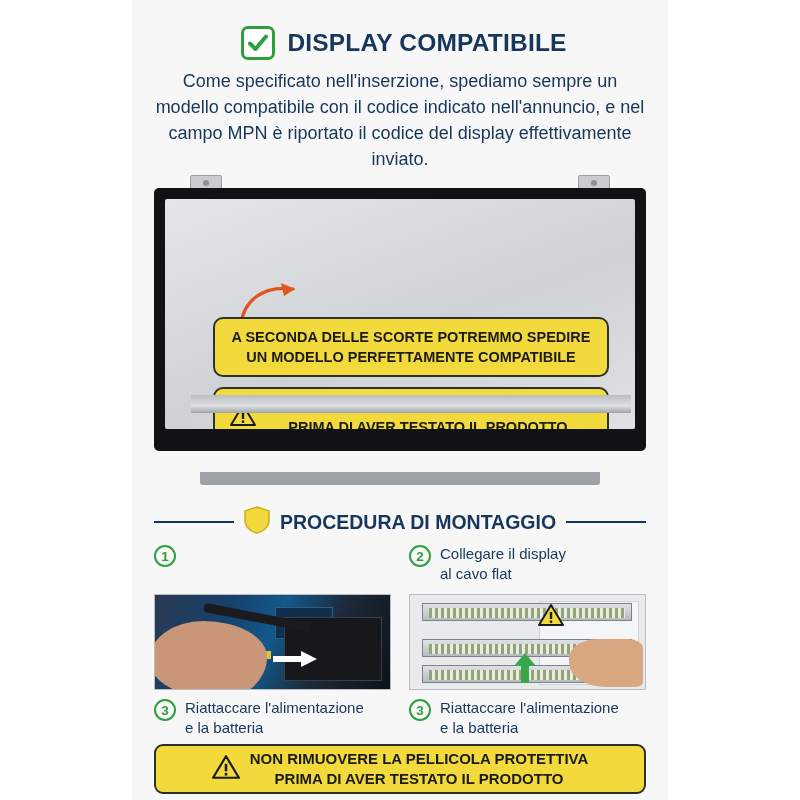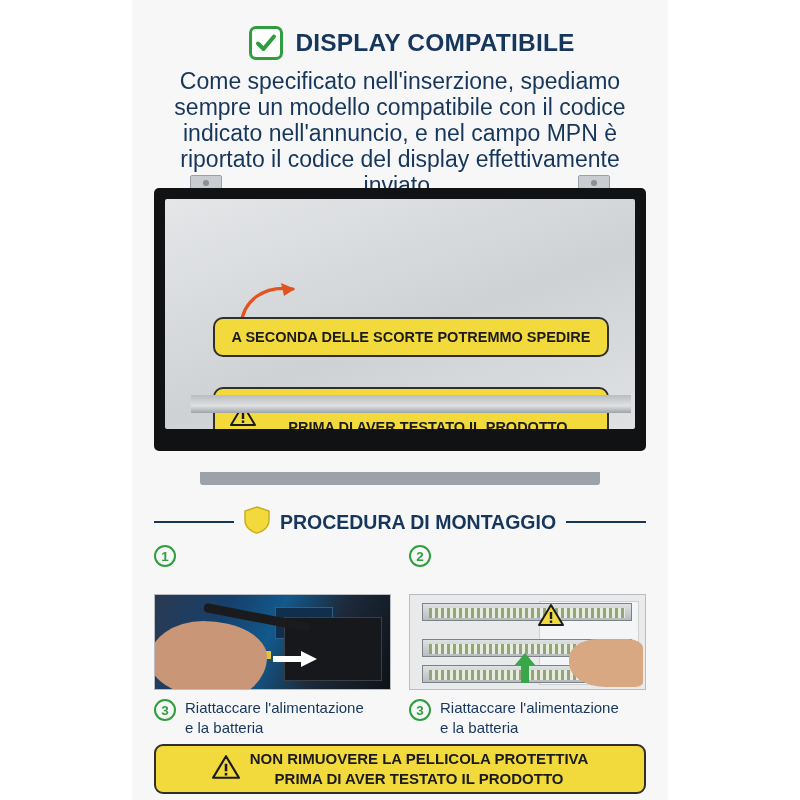--- a/index.html
+++ b/index.html
@@ -26,21 +26,21 @@
     top: 0px;
     width: 536px;
     height: 800px;
     background: #f7f7f7;
     box-sizing: border-box;
   }
 
   
   .header-row {
     position: absolute;
-    left: 12px;
+    left: 4px;
     top: 26px;
     width: 536px;
     display: flex;
     align-items: center;
     justify-content: center;
     gap: 12px;
   }
   .check-badge {
     width: 34px;
     height: 34px;
@@ -60,21 +60,21 @@
     letter-spacing: 0.2px;
     white-space: nowrap;
   }
 
   .intro {
     position: absolute;
     left: 20px;
     top: 68px;
     width: 496px;
     text-align: center;
-    font-size: 23px;
+    font-size: 18px;
     line-height: 26px;
     color: #16365c;
   }
 
   
   .panel-wrap {
     position: absolute;
     left: 22px;
     top: 175px;
     width: 492px;
@@ -409,20 +409,21 @@
 
           <div class="arrow-swoosh">
             <svg width="70" height="50" viewBox="0 0 70 50" aria-hidden="true">
               <path d="M4 46 C6 22, 26 6, 56 10" fill="none" stroke="#e2541f" stroke-width="3.2" stroke-linecap="round"></path>
               <path d="M58 10 L44 4 L47 17 Z" fill="#e2541f"></path>
             </svg>
           </div>
 
           <div class="callout callout-1">
             <div>A SECONDA DELLE SCORTE POTREMMO SPEDIRE</div>
+            <div>UN MODELLO PERFETTAMENTE COMPATIBILE</div>
           </div>
 
           <div class="callout callout-2">
             <span>
               <svg width="26" height="24" viewBox="0 0 26 24" aria-hidden="true">
                 <path d="M13 2 L25 22 L1 22 Z" fill="#f2d93c" stroke="#1b1b1b" stroke-width="2" stroke-linejoin="round"></path>
                 <rect x="11.8" y="9" width="2.4" height="7" fill="#1b1b1b"></rect>
                 <rect x="11.8" y="17.5" width="2.4" height="2.4" fill="#1b1b1b"></rect>
               </svg>
             </span>
@@ -475,20 +476,24 @@
           <span class="step-text">
             <div>Riattaccare l'alimentazione</div>
             <div>e la batteria</div>
           </span>
         </div>
       </div>
 
       <div class="step-col">
         <div class="step-row">
           <span class="step-num">2</span>
+          <span class="step-text">
+            <div>Collegare il display</div>
+            <div>al cavo flat</div>
+          </span>
         </div>
         <div class="photo photo-2">
           <div class="p2-white"></div>
           <div class="p2-strip p2-s1">
               <div class="teeth"></div>
             </div>
           <div class="p2-strip p2-s2">
               <div class="teeth"></div>
             </div>
           <div class="p2-strip p2-s3">

